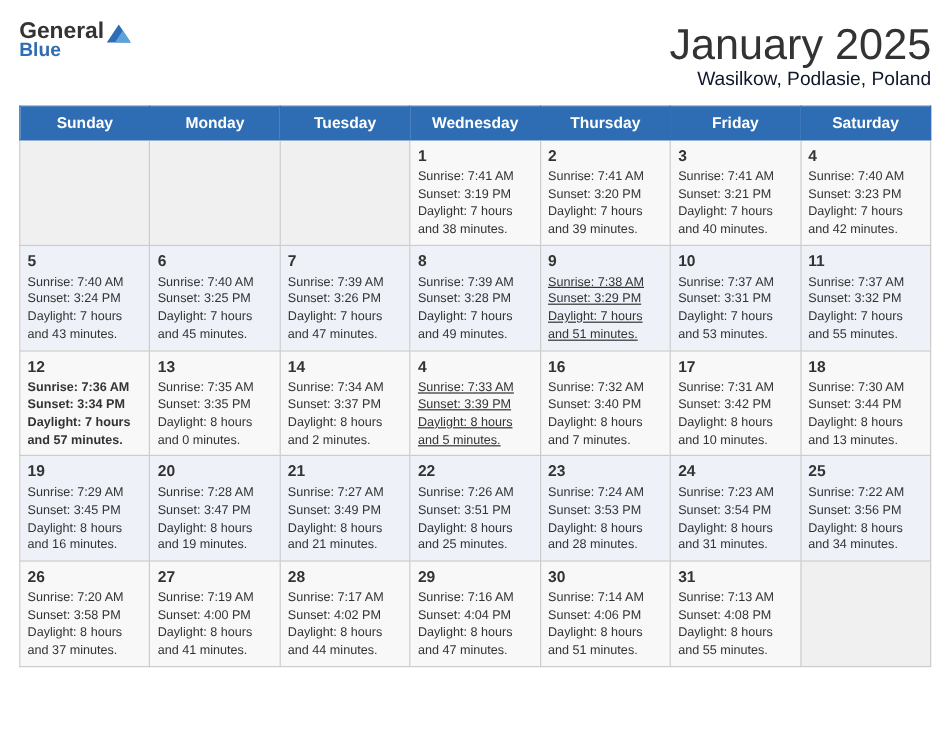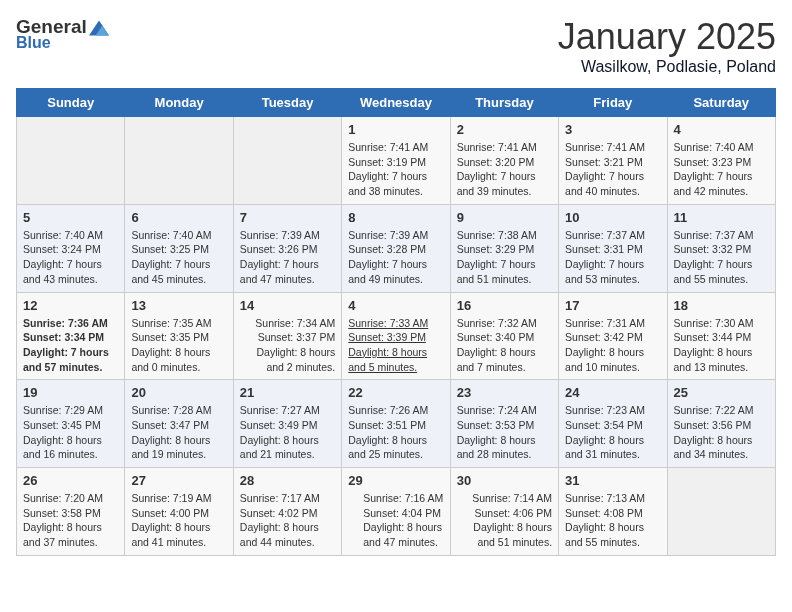--- a/index.html
+++ b/index.html
@@ -184,21 +184,21 @@
         </td>
         <td>
           <span class="day-number">8</span>
           <div class="day-info" style="white-space: pre-line;">Sunrise: 7:39 AM
 Sunset: 3:28 PM
 Daylight: 7 hours
 and 49 minutes.</div>
         </td>
         <td>
           <span class="day-number">9</span>
-          <div class="day-info" style="white-space: pre-line;">Sunrise: 7:38 AM
+          <div class="day-info" style="white-space: pre-line; text-decoration: underline;">Sunrise: 7:38 AM
 Sunset: 3:29 PM
 Daylight: 7 hours
 and 51 minutes.</div>
         </td>
         <td>
           <span class="day-number">10</span>
           <div class="day-info" style="white-space: pre-line;">Sunrise: 7:37 AM
 Sunset: 3:31 PM
 Daylight: 7 hours
 and 53 minutes.</div>
@@ -221,21 +221,21 @@
         </td>
         <td>
           <span class="day-number">13</span>
           <div class="day-info" style="white-space: pre-line;">Sunrise: 7:35 AM
 Sunset: 3:35 PM
 Daylight: 8 hours
 and 0 minutes.</div>
         </td>
         <td>
           <span class="day-number">14</span>
-          <div class="day-info" style="white-space: pre-line; text-align: right;">Sunrise: 7:34 AM
+          <div class="day-info" style="white-space: pre-line;">Sunrise: 7:34 AM
 Sunset: 3:37 PM
 Daylight: 8 hours
 and 2 minutes.</div>
         </td>
         <td>
           <span class="day-number">4</span>
           <div class="day-info" style="white-space: pre-line; text-decoration: underline;">Sunrise: 7:33 AM
 Sunset: 3:39 PM
 Daylight: 8 hours
 and 5 minutes.</div>
@@ -330,28 +330,28 @@
         </td>
         <td>
           <span class="day-number">28</span>
           <div class="day-info" style="white-space: pre-line;">Sunrise: 7:17 AM
 Sunset: 4:02 PM
 Daylight: 8 hours
 and 44 minutes.</div>
         </td>
         <td>
           <span class="day-number">29</span>
-          <div class="day-info" style="white-space: pre-line; margin-left: 15px;">Sunrise: 7:16 AM
+          <div class="day-info" style="white-space: pre-line;">Sunrise: 7:16 AM
 Sunset: 4:04 PM
 Daylight: 8 hours
 and 47 minutes.</div>
         </td>
         <td>
           <span class="day-number">30</span>
-          <div class="day-info" style="white-space: pre-line; text-align: right;">Sunrise: 7:14 AM
+          <div class="day-info" style="white-space: pre-line;">Sunrise: 7:14 AM
 Sunset: 4:06 PM
 Daylight: 8 hours
 and 51 minutes.</div>
         </td>
         <td>
           <span class="day-number">31</span>
           <div class="day-info" style="white-space: pre-line;">Sunrise: 7:13 AM
 Sunset: 4:08 PM
 Daylight: 8 hours
 and 55 minutes.</div>

